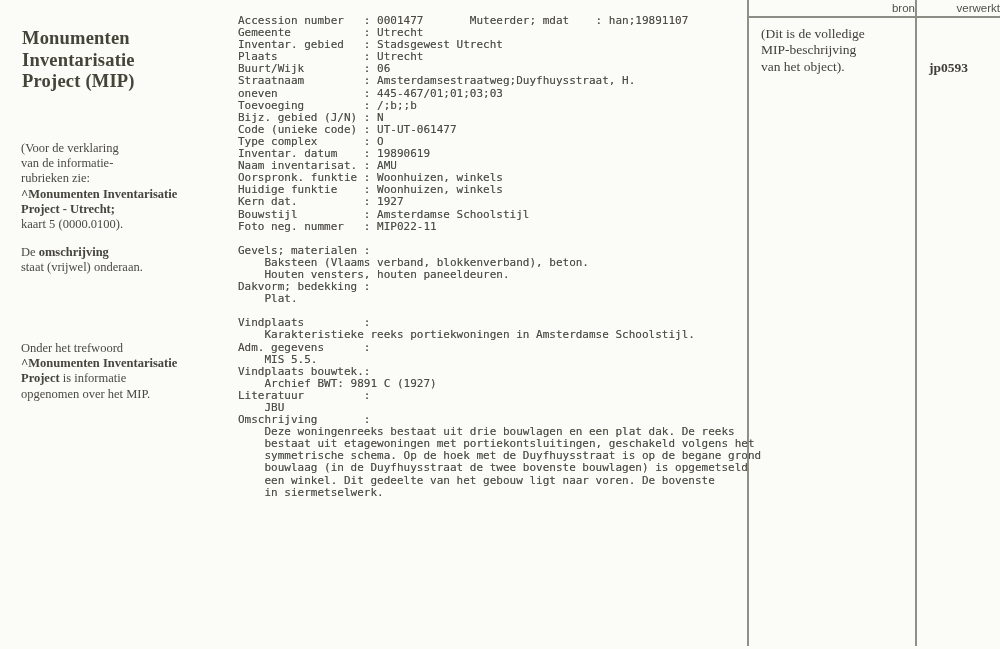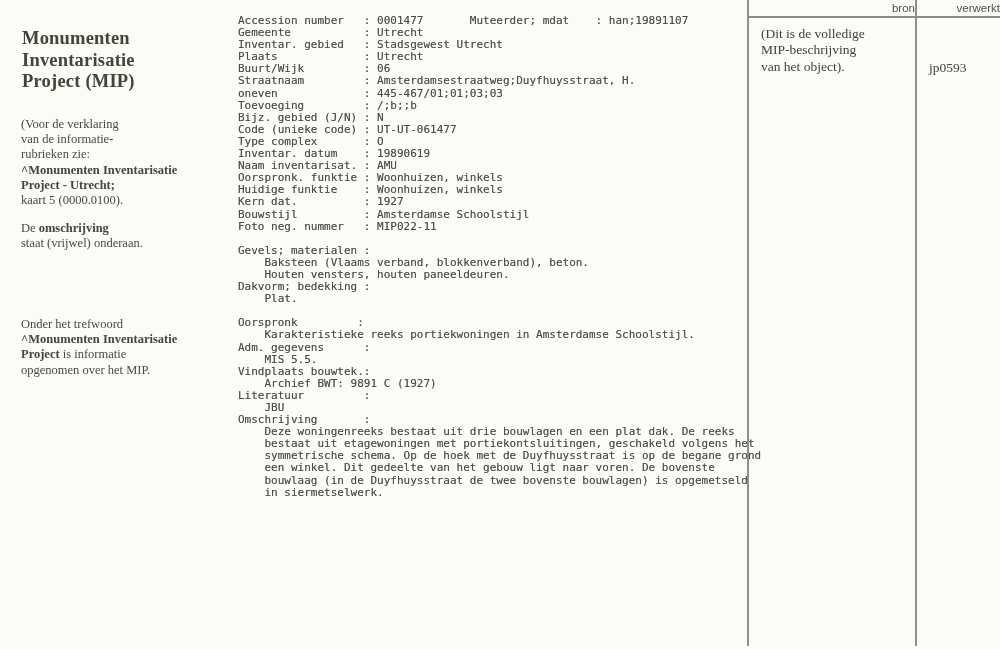--- a/index.html
+++ b/index.html
@@ -10,21 +10,21 @@
   }
   .page{position:absolute;inset:0;}
   
   #title{
     position:absolute;left:22px;top:16px;
     font-size:18.5px;line-height:21.5px;letter-spacing:.2px;
     color:#454439;
   }
   .note{
     position:absolute;left:21px;width:205px;
-    font-size:12.5px;line-height:15.2px;color:#4a4942;
+    font-size:12.5px;line-height:15.2px;color:#4a4942;margin-top:24px;
   }
   .note b{font-weight:bold;color:#45443d;}
   #note-0{top:117px}
   #note-1{top:221px}
   #note-2{top:317px}
   
   #record{
     position:absolute;left:218px;top:15px;
     font-family:"DejaVu Sans Mono",monospace;
     font-size:11px;line-height:12.1px;
@@ -44,21 +44,21 @@
     font-size:11.5px;color:#4f4f4c;text-align:right;
   }
   #bron-head{left:747px;width:168px}
   #verwerkt-head{left:915px;width:85px}
   #bron-note{
     position:absolute;left:761px;top:26px;
     font-size:13.5px;line-height:16.4px;color:#403f38;
   }
   #verwerkt-value{
     position:absolute;left:929px;top:60px;
-    font-size:13.5px;color:#403f38;
+    font-size:13.5px;color:#403f38;font-weight:bold;
   }
 </style>
 </head>
 <body>
 
 <div class="page">
 
   <aside>
     <h1 id="title">
         <div>Monumenten</div>
@@ -104,34 +104,34 @@
       <div class="rl">Kern dat.          : 1927</div>
       <div class="rl">Bouwstijl          : Amsterdamse Schoolstijl</div>
       <div class="rl">Foto neg. nummer   : MIP022-11</div>
       <div class="rl">&nbsp;</div>
       <div class="rl">Gevels; materialen : </div>
       <div class="rl">    Baksteen (Vlaams verband, blokkenverband), beton.</div>
       <div class="rl">    Houten vensters, houten paneeldeuren.</div>
       <div class="rl">Dakvorm; bedekking : </div>
       <div class="rl">    Plat.</div>
       <div class="rl">&nbsp;</div>
-      <div class="rl">Oorspronk         : </div>
+      <div class="rl">Vindplaats         : </div>
       <div class="rl">    Karakteristieke reeks portiekwoningen in Amsterdamse Schoolstijl.</div>
       <div class="rl">Adm. gegevens      : </div>
       <div class="rl">    MIS 5.5.</div>
       <div class="rl">Vindplaats bouwtek.: </div>
       <div class="rl">    Archief BWT: 9891 C (1927)</div>
       <div class="rl">Literatuur         : </div>
       <div class="rl">    JBU</div>
       <div class="rl">Omschrijving       : </div>
       <div class="rl">    Deze woningenreeks bestaat uit drie bouwlagen en een plat dak. De reeks</div>
       <div class="rl">    bestaat uit etagewoningen met portiekontsluitingen, geschakeld volgens het</div>
       <div class="rl">    symmetrische schema. Op de hoek met de Duyfhuysstraat is op de begane grond</div>
+      <div class="rl">    bouwlaag (in de Duyfhuysstraat de twee bovenste bouwlagen) is opgemetseld</div>
       <div class="rl">    een winkel. Dit gedeelte van het gebouw ligt naar voren. De bovenste</div>
-      <div class="rl">    bouwlaag (in de Duyfhuysstraat de twee bovenste bouwlagen) is opgemetseld</div>
       <div class="rl">    in siermetselwerk.</div>
     </main>
 
   <div class="vline" id="vline-left"></div>
   <div class="vline" id="vline-right"></div>
   <div id="hline"></div>
 
   <div class="colhead" id="bron-head">bron</div>
   <div class="colhead" id="verwerkt-head">verwerkt</div>
 

